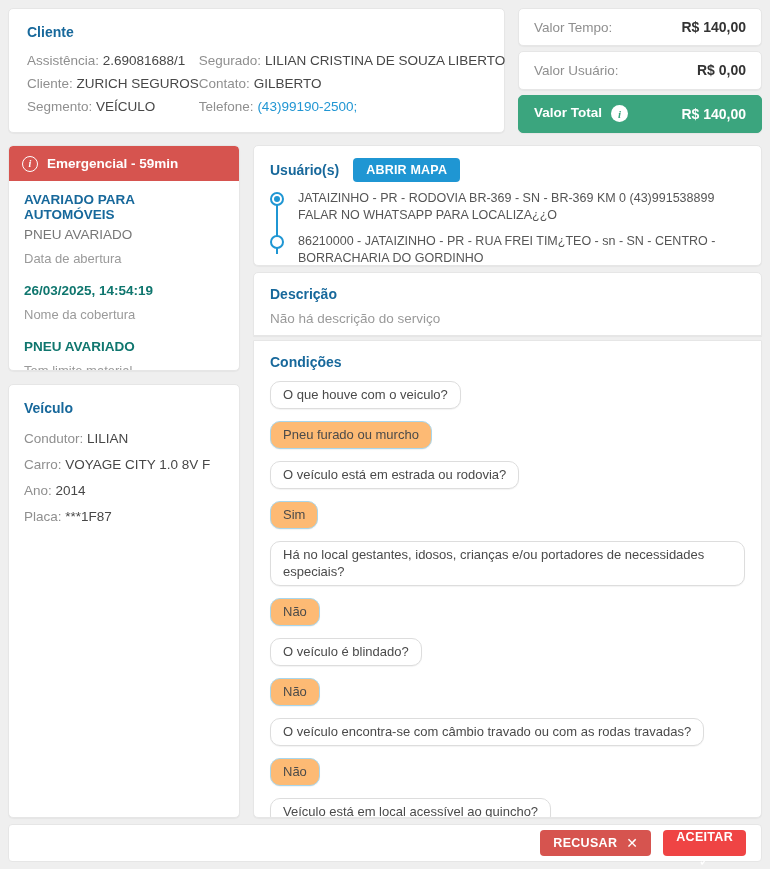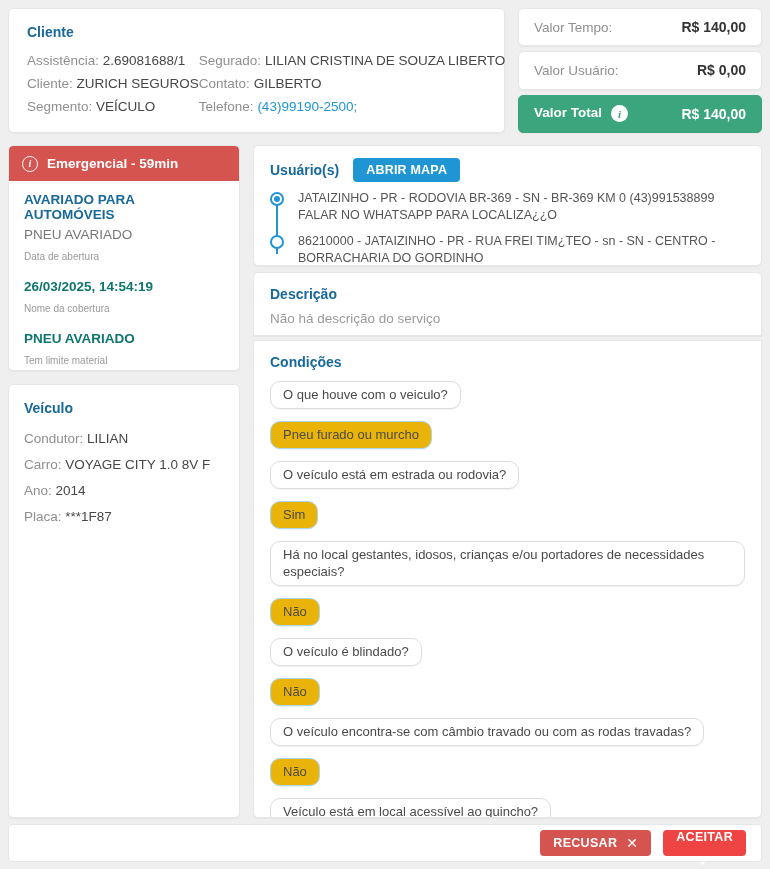--- a/index.html
+++ b/index.html
@@ -62,21 +62,21 @@
   .info-outline {
     width:16px; height:16px; border:1.5px solid #fff; border-radius:50%;
     display:flex; align-items:center; justify-content:center;
     font-size:10px; font-weight:bold; flex:0 0 auto;
     font-family:"Liberation Serif", serif; font-style:italic;
   }
   .emergency-body { padding:11px 15px; }
   .service-title { color:#17689b; font-weight:bold; font-size:13.5px; }
   .service-sub { color:#777; margin-top:5px; }
   .field { margin-top:9px; }
-  .field .f-lbl { color:#9a9a9a; font-size:10px; display:block; }
+  .field .f-lbl { color:#9a9a9a; font-size:13px; display:block; }
   .field .f-val { color:#0f766e; font-weight:bold; font-size:13.5px; display:block; margin-top:17px; }
 
   .vehicle-card { flex:1; padding:15px; }
   .vehicle-rows { margin-top:10px; }
   .vehicle-rows .info-row { line-height:26px; }
 
   .main-col { flex:1; display:flex; flex-direction:column; }
 
   .address-card { height:121px; padding:12px 16px; margin-bottom:6px; }
   .address-head { display:flex; align-items:center; gap:14px; }
@@ -99,21 +99,21 @@
   .desc-card { height:64px; padding:13px 16px; margin-bottom:4px; border-radius:5px 5px 0 0; }
   .desc-text { color:#9a9a9a; margin-top:9px; }
 
   .cond-card { flex:1; padding:13px 16px; border-radius:0 0 5px 5px; overflow:hidden; }
   .bubbles { margin-top:11px; display:flex; flex-direction:column; align-items:flex-start; gap:12px; }
   .bubble {
     border:1px solid #ddd; background:#fff; border-radius:10px;
     padding:4px 12px 5px; font-size:13px; color:#4a4a4a;
     box-shadow:0 1px 1px rgba(0,0,0,.05); line-height:17px;
   }
-  .bubble.a { background:#eab308; border-color:#a8d6ec; }
+  .bubble.a { background:#fdba74; border-color:#a8d6ec; }
 
   
   .footer {
     margin-top:6px; height:38px; background:#fff; border-radius:4px;
     border:1px solid #e6e6e6;
     display:flex; align-items:center; justify-content:flex-end; gap:12px;
     padding:0 15px;
   }
   .action-btn {
     height:26px; border:none; border-radius:4px; color:#fff; font-weight:bold;

